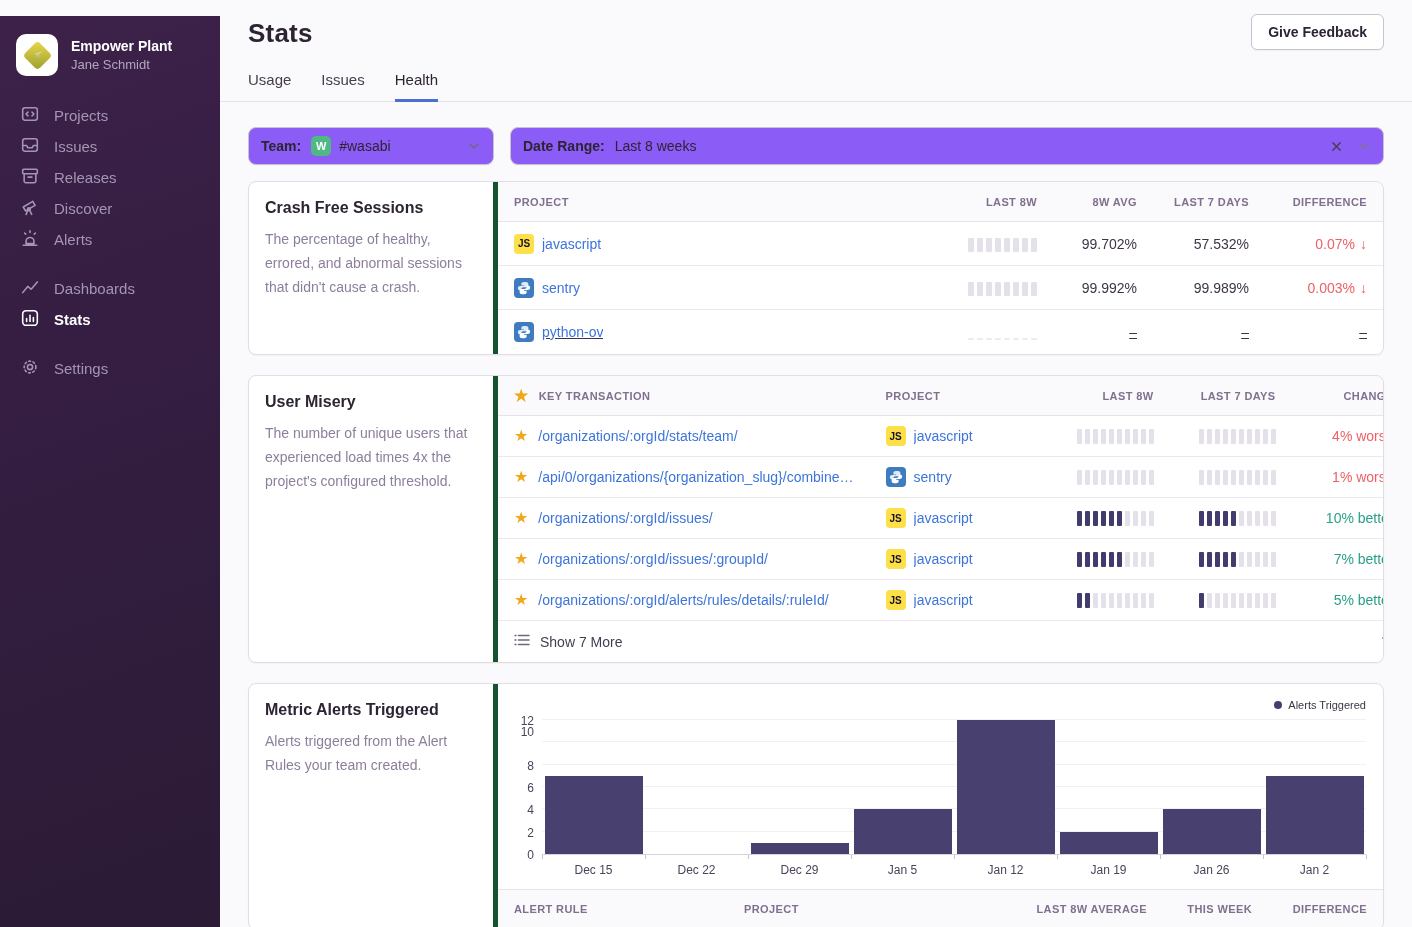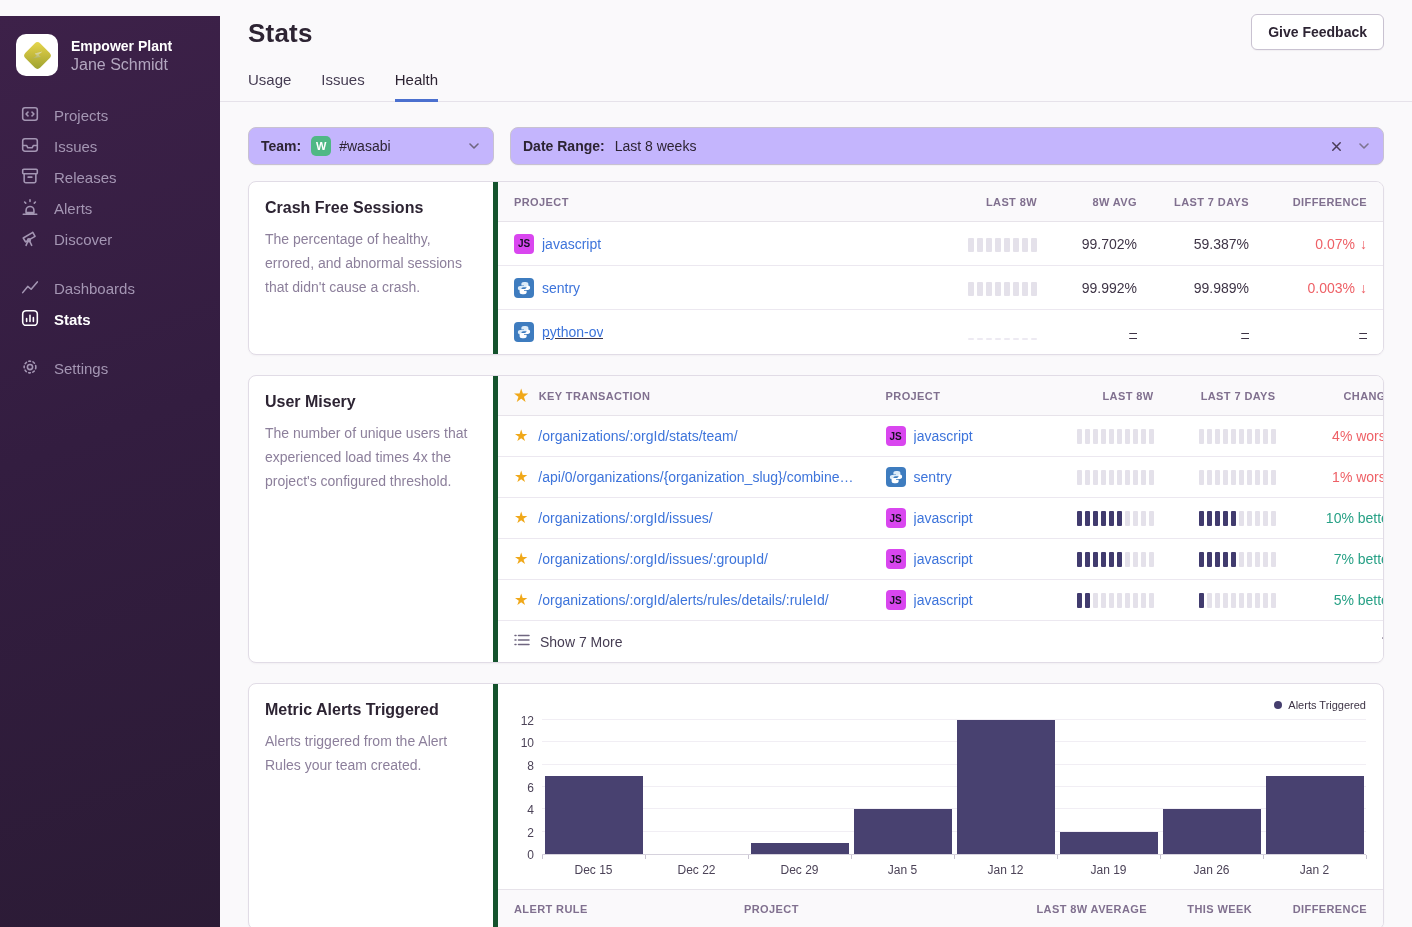--- a/index.html
+++ b/index.html
@@ -10,21 +10,21 @@
   
   .sidebar { position:absolute; left:0; top:16px; width:220px; height:927px;
     background:linear-gradient(160deg,#3d2149 0%,#331d40 45%,#2b1b35 100%); color:#a79bb4; }
   .org-header { display:flex; align-items:center; gap:13px; padding:18px 16px 0 16px; cursor:pointer; }
   .org-logo { width:42px; height:42px; background:#fff; border-radius:10px; display:flex; align-items:center; justify-content:center; flex:0 0 auto; }
   .org-diamond { width:21px; height:21px; transform:rotate(45deg); border-radius:4px;
     background:linear-gradient(135deg,#e8d94f 0%,#c8bd3e 45%,#9aa12f 100%); position:relative; }
   .org-diamond::after { content:""; position:absolute; left:7px; top:4px; width:7px; height:13px;
     background:linear-gradient(135deg,#fdf7d8 0%,#8d922c 100%); clip-path:polygon(60% 0,0 55%,45% 55%,30% 100%,100% 40%,52% 40%); }
   .org-name { font-size:14px; font-weight:bold; color:#fff; line-height:19px; }
-  .org-user { font-size:16px; color:#b2a6bf; line-height:18px; }
+  .org-user { font-size:13px; color:#b2a6bf; line-height:18px; }
   .nav { margin-top:24px; }
   .nav-item { display:flex; align-items:center; gap:15px; height:31px; padding:0 16px 0 21px;
     font-size:15px; color:#a496b3; cursor:pointer; }
   .nav-item svg { width:18px; height:18px; flex:0 0 auto; }
   .nav-item.active { color:#ffffff; font-weight:bold; }
   .nav-gap { height:18px; }
 
   
   .main { position:absolute; left:220px; top:0; width:1192px; height:927px; background:#faf9fb; }
   .main-header { padding:18px 28px 0 28px; border-bottom:1px solid #e6e2ea; position:relative; }
@@ -33,21 +33,21 @@
     border-radius:6px; padding:9px 16px; font-size:14px; font-weight:bold; color:#2d2433;
     font-family:"Liberation Sans",sans-serif; cursor:pointer; box-shadow:0 1px 1px rgba(45,36,51,.04); }
   .tabs { display:flex; gap:30px; margin-top:22px; }
   .tab { font-size:15px; color:#453c52; padding-bottom:11px; cursor:pointer; border-bottom:3px solid transparent; margin-bottom:-1px; }
   .tab.active { color:#2d2433; border-bottom-color:#4b70cf; }
 
   .content { padding:25px 28px 0 28px; }
 
   
   .filter-row { display:flex; gap:16px; margin-bottom:16px; }
-  .filter-ctrl { background:#c4b5fd; border:1px solid #c8c2d1; border-radius:8px; height:38px;
+  .filter-ctrl { background:#8b5cf6; border:1px solid #c8c2d1; border-radius:8px; height:38px;
     display:flex; align-items:center; padding:0 12px; font-size:14px; cursor:pointer; box-shadow:0 1px 1px rgba(45,36,51,.03); }
   .team-ctrl { width:246px; }
   .date-ctrl { flex:1; }
   .filter-label { font-weight:bold; color:#2d2433; margin-right:10px; }
   .team-avatar { width:20px; height:20px; border-radius:5px; background:#4fb885; color:#fff; font-size:11px;
     font-weight:bold; display:flex; align-items:center; justify-content:center; margin-right:8px; }
   .filter-value { color:#2d2433; }
   .ctrl-right { margin-left:auto; display:flex; align-items:center; gap:14px; color:#4a3b57; }
   .chev { width:14px; height:14px; }
   .x-icon { width:13px; height:13px; }
@@ -66,21 +66,21 @@
   .cell { padding:0 16px; display:flex; align-items:center; }
   .cell.r { justify-content:flex-end; text-align:right; }
   .grow { flex:1; min-width:0; }
   .crash .t-head { height:40px; }
   .crash .t-row { height:44px; }
   .misery .t-head { height:40px; }
   .misery .t-row { height:41px; }
 
   .plat-badge { width:20px; height:20px; border-radius:4px; margin-right:8px; flex:0 0 auto;
     display:flex; align-items:center; justify-content:center; }
-  .js-badge { background:#d946ef; color:#171024; font-size:10px; font-weight:bold; }
+  .js-badge { background:#fde047; color:#171024; font-size:10px; font-weight:bold; }
   .py-badge { background:#3e7cbf; }
   .py-badge svg { width:14px; height:14px; }
   .proj-link, .txn-link { color:#3d74db; white-space:nowrap; overflow:hidden; text-overflow:ellipsis; }
   .num { color:#3e3446; }
   .diff-down { color:#ee6066; display:flex; align-items:center; gap:5px; }
   .arrow-down { font-size:14px; }
   .worse { color:#ee6066; }
   .better { color:#28a186; }
 
   .spark { display:inline-flex; gap:3px; align-items:flex-end; height:16px; }
@@ -158,30 +158,30 @@
     </div>
     <div class="nav-item">
       <span><svg viewBox="0 0 16 16" fill="none" stroke="currentColor" stroke-width="1.4" stroke-linecap="round" stroke-linejoin="round">
             <rect x="1.5" y="2" width="13" height="4" rx="1"></rect>
             <path d="M2.8 6v6.5a1.5 1.5 0 0 0 1.5 1.5h7.4a1.5 1.5 0 0 0 1.5-1.5V6M6.3 9h3.4"></path>
           </svg></span>
       <span>Releases</span>
     </div>
     <div class="nav-item">
       <span><svg viewBox="0 0 16 16" fill="none" stroke="currentColor" stroke-width="1.4" stroke-linecap="round" stroke-linejoin="round">
-            <path d="M4.5 11a3.5 3.5 0 0 1 7 0v2h-7zM2 14.5h12M8 1.5V3M3.2 3.6l1 1M12.8 3.6l-1 1"></path>
-          </svg></span>
-      <span>Alerts</span>
+            <path d="m2 8 8.5-5 2 3.5L4 11.5zM10.5 3l2 3.5M6.5 10l-2 4.5M7.5 10.5l2 4"></path>
+            <circle cx="7" cy="10" r="1.2"></circle>
+          </svg></span>
+      <span>Discover</span>
     </div>
     <div class="nav-item">
       <span><svg viewBox="0 0 16 16" fill="none" stroke="currentColor" stroke-width="1.4" stroke-linecap="round" stroke-linejoin="round">
-            <path d="m2 8 8.5-5 2 3.5L4 11.5zM10.5 3l2 3.5M6.5 10l-2 4.5M7.5 10.5l2 4"></path>
-            <circle cx="7" cy="10" r="1.2"></circle>
-          </svg></span>
-      <span>Discover</span>
+            <path d="M4.5 11a3.5 3.5 0 0 1 7 0v2h-7zM2 14.5h12M8 1.5V3M3.2 3.6l1 1M12.8 3.6l-1 1"></path>
+          </svg></span>
+      <span>Alerts</span>
     </div>
     <div class="nav-gap"></div>
     <div class="nav-item">
       <span><svg viewBox="0 0 16 16" fill="none" stroke="currentColor" stroke-width="1.4" stroke-linecap="round" stroke-linejoin="round">
             <path d="M1.5 13 6 7.5l3 2.5 5.5-6.5"></path>
           </svg></span>
       <span>Dashboards</span>
     </div>
     <div class="nav-item active">
       <span><svg viewBox="0 0 16 16" fill="none" stroke="currentColor" stroke-width="1.4" stroke-linecap="round" stroke-linejoin="round">
@@ -263,21 +263,21 @@
                 <i class="sbar"></i>
                 <i class="sbar"></i>
                 <i class="sbar"></i>
                 <i class="sbar"></i>
                 <i class="sbar"></i>
                 <i class="sbar"></i>
                 <i class="sbar"></i>
               </span>
             </div>
           <div class="cell r w-avg num">99.702%</div>
-          <div class="cell r w-7d num">59.387%</div>
+          <div class="cell r w-7d num">57.532%</div>
           <div class="cell r w-diff">
               <span class="diff-down">
                 <span>0.07%</span>
                 <span class="arrow-down">↓</span>
               </span>
             </div>
         </div>
         <div class="t-row">
           <div class="cell grow">
             <span class="plat-badge py-badge">
@@ -583,21 +583,21 @@
             <span class="legend-dot"></span>
             <span>Alerts Triggered</span>
           </div>
           <div class="chart-body">
             <div class="yaxis">
                 <div class="ytick" style="bottom: -8px;">0</div>
                 <div class="ytick" style="bottom: 14.3333px;">2</div>
                 <div class="ytick" style="bottom: 36.6667px;">4</div>
                 <div class="ytick" style="bottom: 59px;">6</div>
                 <div class="ytick" style="bottom: 81.3333px;">8</div>
-                <div class="ytick" style="bottom: 104px;">10</div>
+                <div class="ytick" style="bottom: 115px;">10</div>
                 <div class="ytick" style="bottom: 126px;">12</div>
               </div>
             <div class="plot-col">
               <div class="plot">
                   <div class="gridline" style="bottom: 22.3333px;"></div>
                   <div class="gridline" style="bottom: 44.6667px;"></div>
                   <div class="gridline" style="bottom: 67px;"></div>
                   <div class="gridline" style="bottom: 89.3333px;"></div>
                   <div class="gridline" style="bottom: 111.667px;"></div>
                   <div class="gridline" style="bottom: 134px;"></div>

